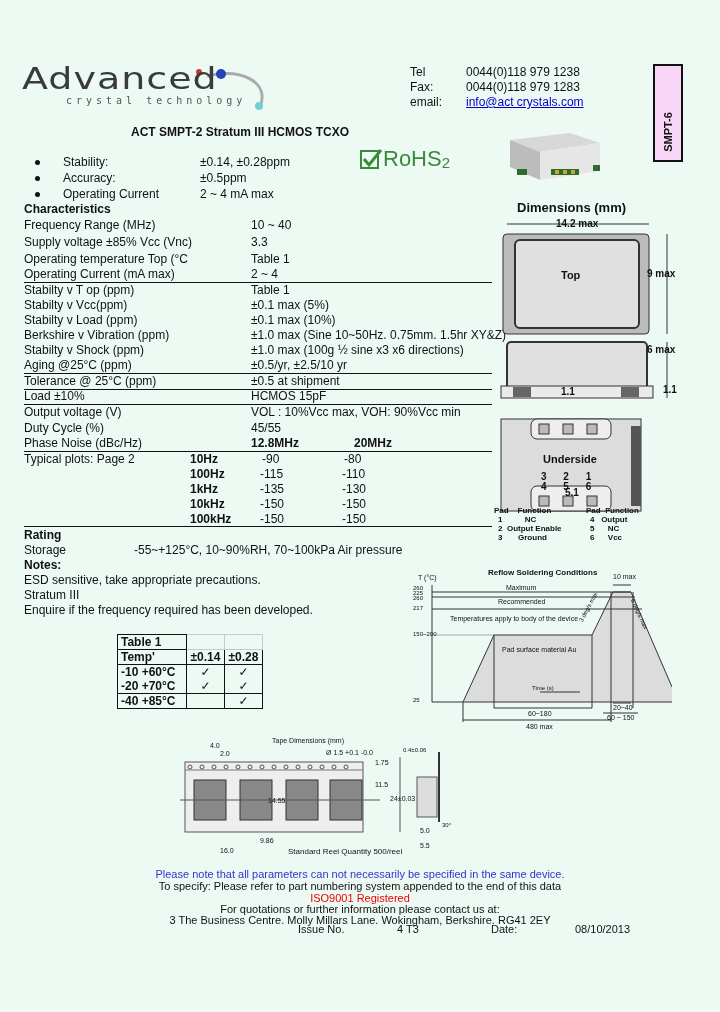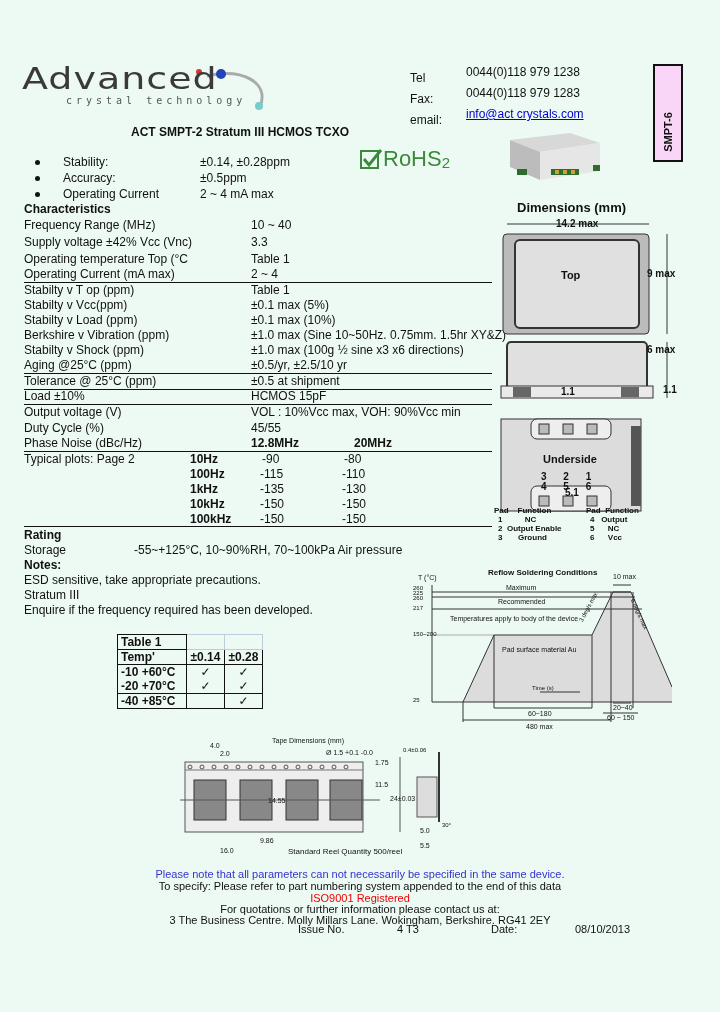--- a/index.html
+++ b/index.html
@@ -8,21 +8,21 @@
   .abs{position:absolute;}
   .t12{font-size:12px;line-height:15px;}
   .t11{font-size:11px;line-height:14px;}
   .b{font-weight:bold;}
   
   .logo-main{font-family:"DejaVu Sans",sans-serif;font-size:38px;letter-spacing:1px;color:#3a3a3a;
      font-weight:normal;transform:scaleY(0.78);transform-origin:left top;}
   .logo-sub{font-family:"DejaVu Sans Mono",monospace;font-size:10px;letter-spacing:4px;color:#555;}
   
   .contact-row{display:flex;font-size:12px;line-height:15px;}
-  .contact-row .lbl{width:56px;margin-top:6px;}
+  .contact-row .lbl{width:56px;}
   .contact-row a{color:#0000cc;text-decoration:underline;}
   
   .row{position:absolute;left:24px;width:468px;font-size:12px;height:15px;line-height:15px;}
   .row .k{position:absolute;left:0;}
   .row .v{position:absolute;left:227px;white-space:nowrap;}
   .ul{border-bottom:1px solid #111;}
   .bullet{position:absolute;font-size:12px;line-height:16px;}
   .bullet .dot{position:absolute;left:0;top:6px;width:5px;height:5px;border-radius:50%;background:#111;}
   .bullet .k{position:absolute;left:28px;}
   .bullet .v{position:absolute;left:165px;white-space:nowrap;}
@@ -110,21 +110,21 @@
     <span class="k">Operating Current</span>
     <span class="v">2 ~ 4 mA max</span>
   </div>
 
 <div class="abs t12 b" style="left:24px;top:202px;">Characteristics</div>
 <div class="row" style="top:218px">
     <span class="k">Frequency Range (MHz)</span>
     <span class="v">10 ~ 40</span>
   </div>
 <div class="row" style="top:235px">
-    <span class="k">Supply voltage ±42% Vcc (Vnc)</span>
+    <span class="k">Supply voltage ±85% Vcc (Vnc)</span>
     <span class="v"> 3.3</span>
   </div>
 <div class="row" style="top:252px">
     <span class="k">Operating temperature Top (°C</span>
     <span class="v">Table 1</span>
   </div>
 <div class="row ul" style="top:267px">
     <span class="k">Operating Current (mA max)</span>
     <span class="v">2 ~ 4</span>
   </div>

